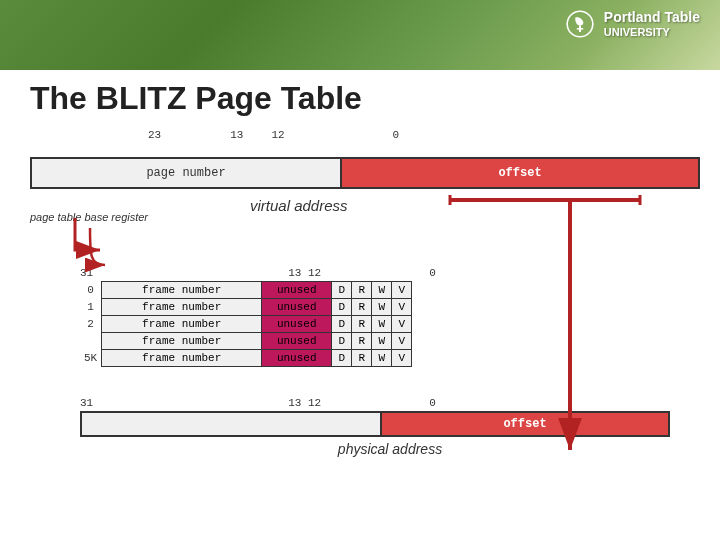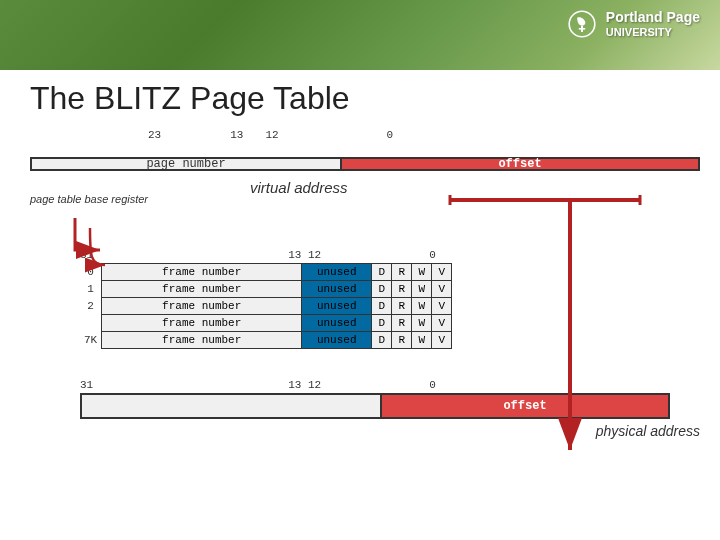--- a/index.html
+++ b/index.html
@@ -57,40 +57,40 @@
       top: 80px;
       left: 30px;
       right: 20px;
       bottom: 10px;
       z-index: 5;
     }
 
     .page-title {
       font-family: Arial, sans-serif;
       font-size: 32px;
-      font-weight: normal;
+      font-weight: bold;
       color: #222;
       margin-bottom: 12px;
     }
 
     
     .va-row {
       position: relative;
       margin-bottom: 4px;
     }
     .va-numbers {
       display: flex;
       font-size: 11px;
       color: #333;
       margin-bottom: 2px;
     }
 
     .va-boxes {
       display: flex;
-      height: 14px;
+      height: 32px;
       border: 2px solid #333;
       margin-top: 16px;
     }
     .va-page-num {
       flex: 0 0 310px;
       background: #f0f0f0;
       border-right: 2px solid #333;
       display: flex;
       align-items: center;
       justify-content: center;
@@ -133,26 +133,26 @@
     }
     .pt-row-label {
       font-size: 11px;
       color: #333;
       text-align: right;
       padding-right: 6px;
       border: none !important;
       background: none !important;
     }
     .pt-frame {
-      width: 200px;
+      width: 160px;
       background: #f0f0f0;
     }
     .pt-unused {
       width: 70px;
-      background: #0369a1;
+      background: #be185d;
     }
     .pt-d { width: 20px; background: #f0f0f0; }
     .pt-r { width: 20px; background: #f0f0f0; }
     .pt-w { width: 20px; background: #f0f0f0; }
     .pt-v { width: 20px; background: #f0f0f0; }
 
     
     .pa-row {
       margin-top: 30px;
       margin-left: 0;
@@ -183,21 +183,21 @@
       background: #d44;
       display: flex;
       align-items: center;
       justify-content: center;
       font-size: 12px;
       color: #fff;
       font-weight: bold;
     }
 
     .pa-label {
-      text-align: right;
+      text-align: center;
       font-size: 14px;
       font-style: italic;
       color: #333;
       margin-top: 4px;
       font-family: Arial, sans-serif;
       margin-left: 50px;
     }
 
     
     .arrows-overlay {
@@ -216,34 +216,34 @@
 <div class="bg-white"></div>
 
 <div class="logo-area">
   <svg class="logo-icon" viewBox="0 0 40 40">
     <circle cx="20" cy="20" r="16" fill="none" stroke="white" stroke-width="2"></circle>
     <path d="M14 12 C14 12, 18 10, 22 14 C26 18, 24 22, 20 22 C16 22, 14 18, 14 12 Z" fill="white"></path>
     <path d="M20 22 L20 30" stroke="white" stroke-width="2.5"></path>
     <path d="M16 26 L24 26" stroke="white" stroke-width="2"></path>
   </svg>
   <div>
-    <div class="logo-text" style="font-size:14px;">Portland Page</div>
+    <div class="logo-text" style="font-size:14px;">Portland Table</div>
     <div class="logo-text university">UNIVERSITY</div>
   </div>
 </div>
 
 <div class="main-content">
 
   <div class="page-title">The BLITZ Page Table</div>
 
   <div class="va-row">
     <div class="va-numbers">
       <span style="margin-left:118px;">23</span>
       <span style="margin-left:69px;">13</span>
-      <span style="margin-left:22px;">12</span>
+      <span style="margin-left:28px;">12</span>
       <span style="margin-left:108px;">0</span>
     </div>
     <div class="va-boxes">
       <div class="va-page-num">page number</div>
       <div class="va-offset">offset</div>
     </div>
   </div>
 
   <div style="position:relative; height:36px; margin-top:4px;">
     <div style="position:absolute; left:0; top:18px; font-size:11px; color:#333; font-style:italic; font-family:Arial,sans-serif;">page table base register</div>
@@ -288,21 +288,21 @@
           <tr>
             <td class="pt-row-label"></td>
             <td class="pt-frame">frame  number</td>
             <td class="pt-unused">unused</td>
             <td class="pt-d">D</td>
             <td class="pt-r">R</td>
             <td class="pt-w">W</td>
             <td class="pt-v">V</td>
           </tr>
           <tr>
-            <td class="pt-row-label">7K</td>
+            <td class="pt-row-label">5K</td>
             <td class="pt-frame">frame  number</td>
             <td class="pt-unused">unused</td>
             <td class="pt-d">D</td>
             <td class="pt-r">R</td>
             <td class="pt-w">W</td>
             <td class="pt-v">V</td>
           </tr>
         </tbody>
     </table>
   </div>

